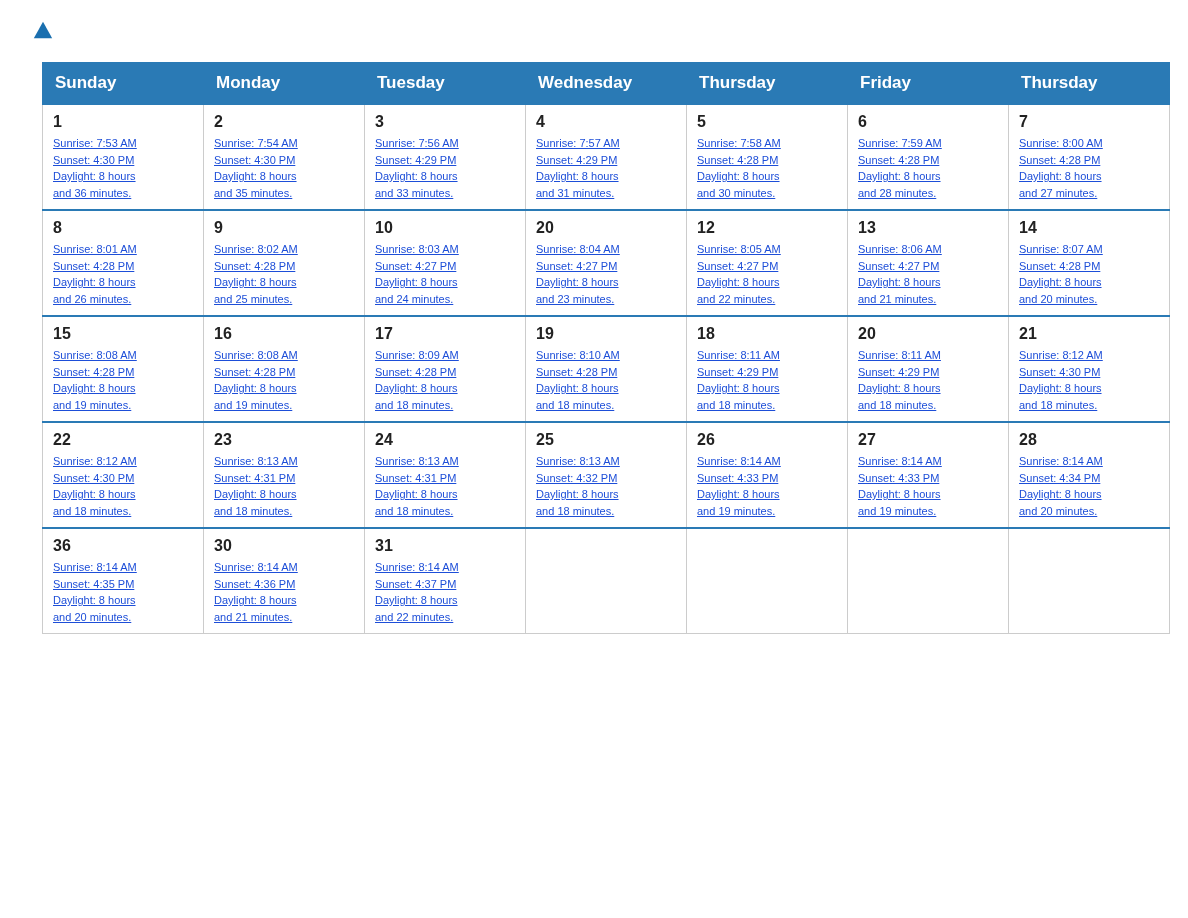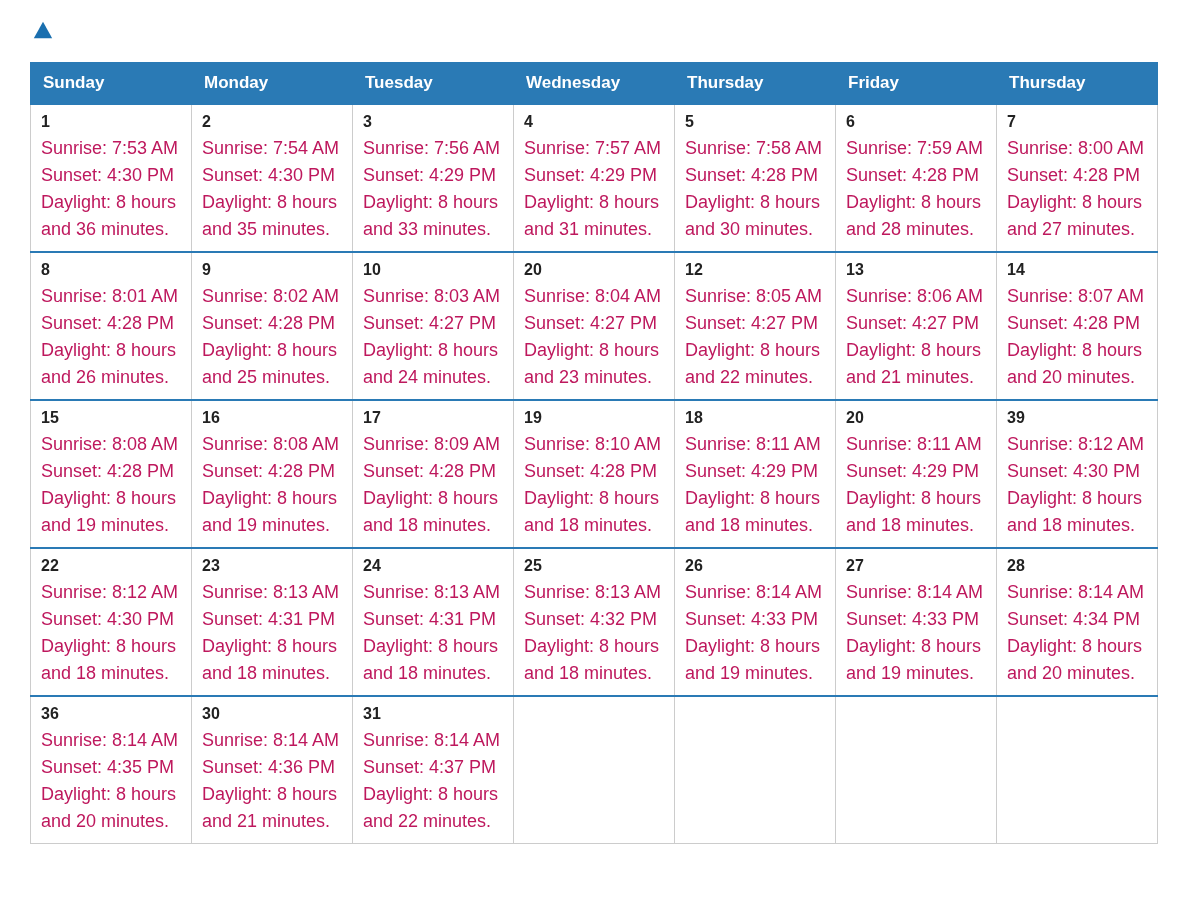--- a/index.html
+++ b/index.html
@@ -48,20 +48,21 @@
       line-height: 1.1;
     }
     .location-title {
       font-size: 22px;
       color: #444;
       margin-top: 6px;
     }
     table {
       width: 100%;
       border-collapse: collapse;
+      margin-left: 12px;
     }
     th {
       background-color: #2a7ab5;
       color: #fff;
       font-size: 17px;
       font-weight: bold;
       padding: 10px 12px;
       text-align: left;
       border: 1px solid #2a7ab5;
     }
@@ -75,23 +76,24 @@
       color: #222;
       background: #fff;
     }
     .day-number {
       font-size: 16px;
       font-weight: bold;
       margin-bottom: 4px;
       display: block;
     }
     .day-info {
-      font-size: 18px;
+      font-size: 11px;
       line-height: 1.5;
-      color: #be185d;
+      color: #1d4ed8;
+      text-decoration: underline;
     }
     tr.week-row td {
       border-top: 2px solid #2a7ab5;
     }
     td.empty { background: #fff; }
   </style>
 </head>
 <body>
 
 <div class="header-area">
@@ -305,21 +307,21 @@
         <td>
         <span class="day-number">20</span>
         <div class="day-info">
           Sunrise: 8:11 AM<br>
           Sunset: 4:29 PM<br>
           Daylight: 8 hours<br>
           and 18 minutes.
         </div>
       </td>
         <td>
-        <span class="day-number">39</span>
+        <span class="day-number">21</span>
         <div class="day-info">
           Sunrise: 8:12 AM<br>
           Sunset: 4:30 PM<br>
           Daylight: 8 hours<br>
           and 18 minutes.
         </div>
       </td>
       </tr>
       <tr class="week-row">
         <td>

